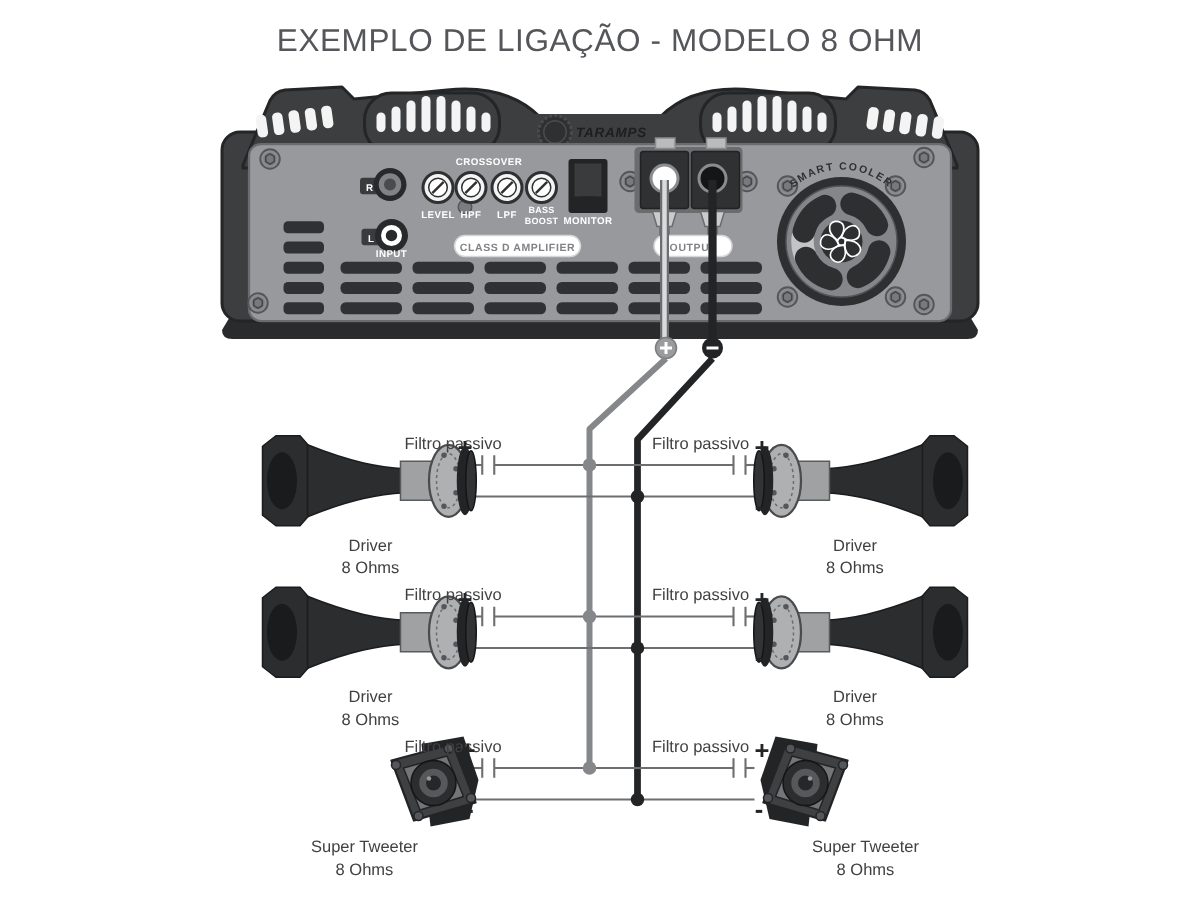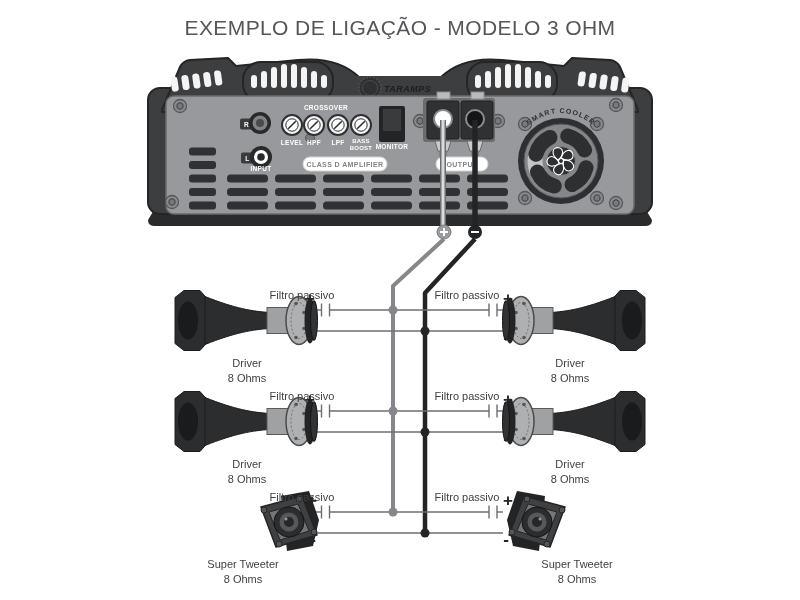--- a/index.html
+++ b/index.html
@@ -17,21 +17,21 @@
   .brand-text{font-size:9px;font-weight:bold;font-style:italic;fill:#1d1e20;letter-spacing:.5px;}
   .wire-label{font-size:11px;fill:#414042;text-anchor:middle;}
   .spk-label{font-size:11px;fill:#414042;text-anchor:middle;}
   .sign{font-size:17px;font-weight:bold;fill:#232426;text-anchor:middle;}
 </style>
 </head>
 <body>
 
 <div class="stage">
 
-  <div class="title">EXEMPLO DE LIGAÇÃO - MODELO 3 OHM</div>
+  <div class="title">EXEMPLO DE LIGAÇÃO - MODELO 8 OHM</div>
   <div class="bassboost">BASS BOOST</div>
 
   <svg class="scene" width="800" height="600" viewBox="0 0 800 600">
     <defs>
       <g id="screw">
         <circle r="6.5" fill="#8b8d90" stroke="#55565a" stroke-width="1.3"></circle>
         <circle r="4.3" fill="#77797c"></circle>
         <path d="M-2.8,-1.7 L0,-3.4 L2.8,-1.7 L2.8,1.7 L0,3.4 L-2.8,1.7 Z" fill="none" stroke="#45464a" stroke-width="1"></path>
       </g>
       <g id="knob">

